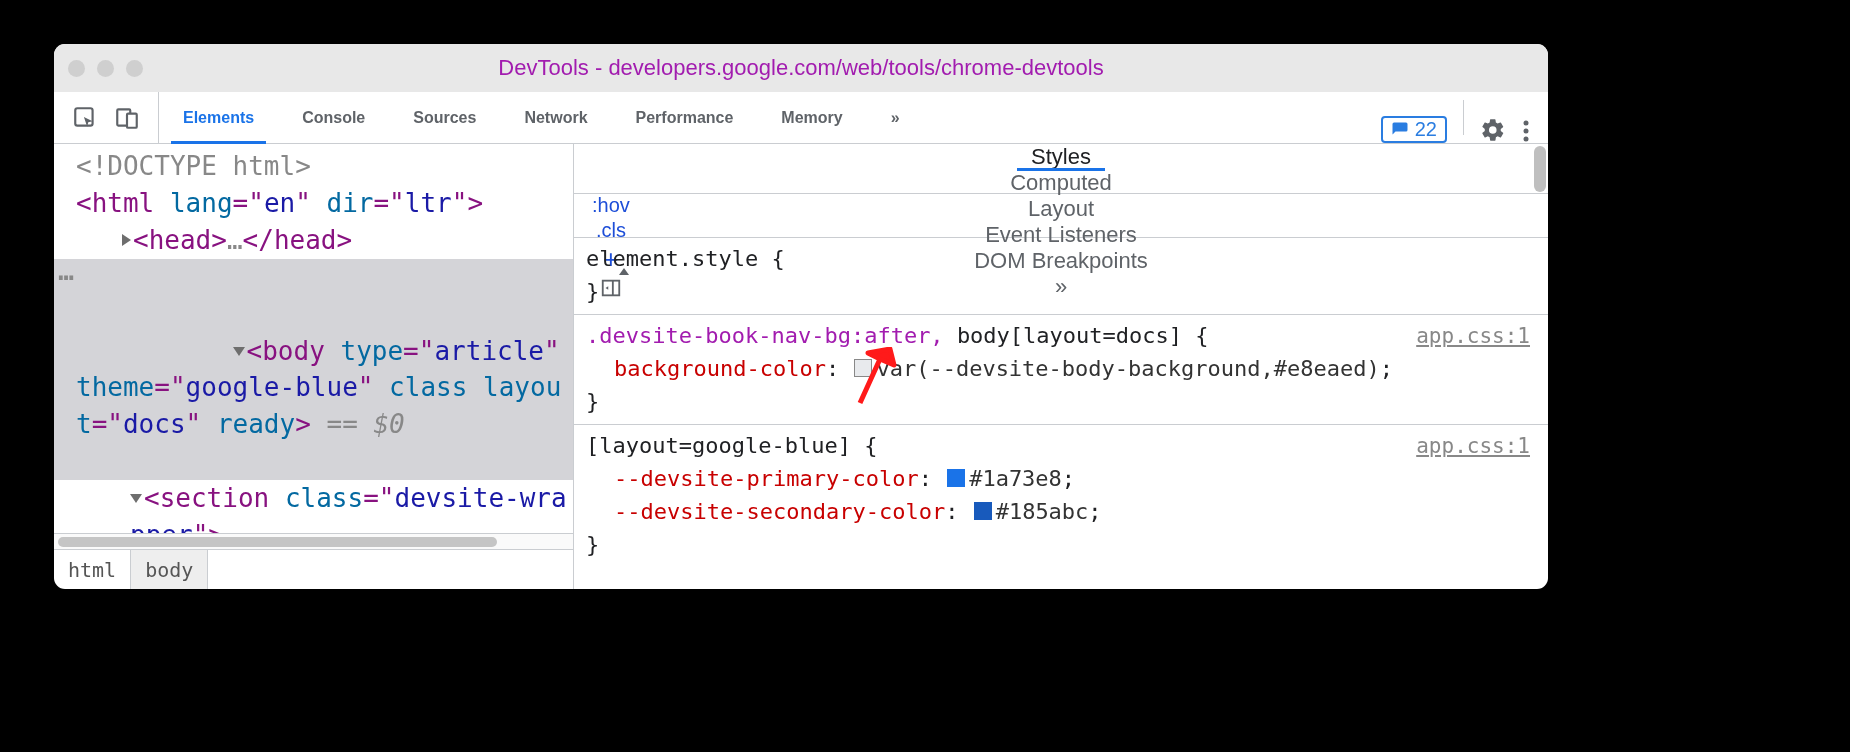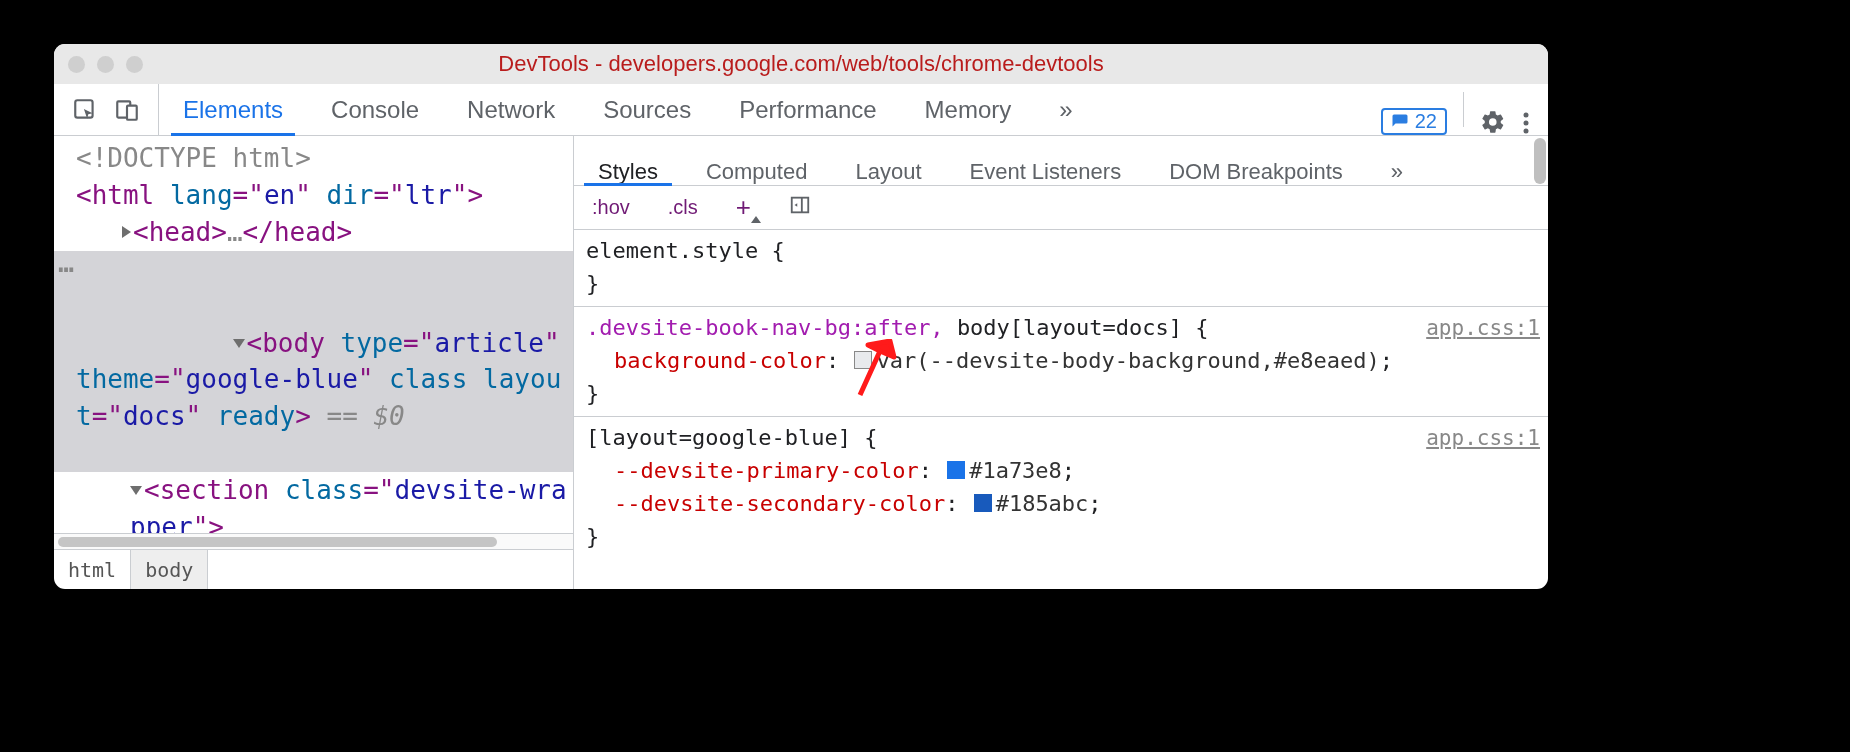--- a/index.html
+++ b/index.html
@@ -32,26 +32,26 @@
     height: 545px;
     background: #fff;
     border-radius: 11px;
     box-shadow: 0 22px 60px rgba(0,0,0,0.55);
     overflow: hidden;
     display: flex;
     flex-direction: column;
   }
   
   .titlebar {
-    height: 40px;
+    height: 48px;
     background: #e8e8e8;
     display: flex;
     align-items: center;
     padding: 0 14px;
-    color: #b91c1c;
+    color: #a21caf;
     font-size: 22px;
     position: relative;
     flex-shrink:0;
   }
   .traffic { display:flex; gap:12px; }
   .traffic .dot { width:17px; height:17px; border-radius:50%; background:#cfcfcf; }
   .titlebar-title { position:absolute; left:0; right:0; text-align:center; font-weight:400;}
   
   .toolbar {
     height: 52px;
@@ -63,23 +63,24 @@
   .toolbar .left-tools {
     display:flex; align-items:center; gap:16px; padding:0 18px;
     border-right:1px solid var(--border-gray);
   }
   .icon-btn { display:flex; align-items:center; justify-content:center; color:#5f6368; }
   .panel-tabs { display:flex; align-items:stretch; }
   .panel-tab {
     padding: 0 24px;
     display:flex; align-items:center;
     color: var(--text-gray);
-    font-size: 24px;
+    font-size: 16px;
     cursor:pointer;
     position:relative;
+    font-weight:bold;
   }
   .panel-tab.active { color: var(--blue-accent); }
   .panel-tab.active::after {
     content:""; position:absolute; left:12px; right:12px; bottom:-1px; height:3px; background:var(--blue-accent);
   }
   .toolbar-spacer { flex:1; }
   .toolbar .right-tools { display:flex; align-items:flex-end; gap:16px; padding:0 18px; }
   .msg-badge {
     display:flex; align-items:center; gap:6px;
     border:2px solid #2a7de1; color:#2a7de1; border-radius:4px; padding:0px 8px; font-size:20px;
@@ -121,49 +122,50 @@
   
   .breadcrumb {
     height:40px; border-top:1px solid var(--border-gray);
     display:flex; align-items:stretch; font-family: Menlo, Consolas, monospace; font-size:20px;
     color:#555; flex-shrink:0;
   }
   .breadcrumb .crumb { padding:0 14px; display:flex; align-items:center; border-right:1px solid var(--border-gray);}
   .breadcrumb .crumb.active { background:#eee;}
   
   .sub-tabs {
-    display:flex; align-items:flex-end; height:50px; border-bottom:1px solid var(--border-gray);
+    display:flex; align-items:center; height:50px; border-bottom:1px solid var(--border-gray);
     flex-shrink:0;
+    flex-direction:column;
   }
   .sub-tab { padding:0 24px; display:flex; align-items:center; color:var(--text-gray); font-size:22px; position:relative; cursor:pointer;}
   .sub-tab.active { color:#202124; }
   .sub-tab.active::after { content:""; position:absolute; left:10px; right:10px; bottom:-1px; height:3px; background:var(--blue-accent);}
   
   .filter-bar {
     height:44px; border-bottom:1px solid var(--border-gray); display:flex; align-items:stretch; flex-shrink:0;
     font-family: Menlo, Consolas, monospace;
   }
   .filter-input {
     flex:1; border:none; outline:none; font-size:22px; padding:0 14px; color:#333;
     font-family: inherit;
   }
   .filter-input::placeholder { color:#9aa0a6; }
-  .filter-tools { display:flex; align-items:center; gap:26px; padding:0 12px; color:#701a75; font-size:20px;}
+  .filter-tools { display:flex; align-items:center; gap:2px; padding:0 12px; color:#1d4ed8; font-size:20px;flex-direction:column;}
   .filter-tools .tool { padding:0 6px; font-family:-apple-system, sans-serif;}
   .filter-tools .plus { font-size:26px; position:relative;}
   .filter-tools .plus::after { content:""; position:absolute; right:-4px; bottom:0px; width:0;height:0;
     border-left:5px solid transparent; border-right:5px solid transparent; border-bottom:7px solid #5f6368; transform:rotate(0deg);
   }
   
   .styles-content {
     font-family: Menlo, Consolas, monospace;
     font-size:22px; line-height:1.5; overflow:hidden; flex:1; position:relative;
   }
   .rule-block { border-bottom:1px solid var(--border-gray); padding:4px 12px 6px 12px; position:relative;}
-  .rule-block .src-link { position:absolute; right:8px; top:6px; color:var(--link-gray); text-decoration:underline; font-size:21px;}
+  .rule-block .src-link { position:absolute; right:18px; top:6px; color:var(--link-gray); text-decoration:underline; font-size:21px;}
   .selector { color:#202124; }
   .selector .dim { color:#a21caf; }
   .prop-line { padding-left:28px; }
   .prop-name { color:var(--red); }
   .prop-val { color:#333; }
   .swatch {
     display:inline-block; width:18px; height:18px; border:1px solid #888; vertical-align:middle; transform:translateY(-2px); margin:0 4px 0 2px;
   }
   
   .right-scroll {
@@ -200,22 +202,22 @@
       <div class="icon-btn">
         <svg width="26" height="26" viewBox="0 0 24 24" fill="none" stroke="#5f6368" stroke-width="2">
           <rect x="3" y="4" width="12" height="15" rx="1"></rect>
           <rect x="12" y="8" width="9" height="13" rx="1" fill="#fff"></rect>
         </svg>
       </div>
     </div>
     <div class="panel-tabs">
       <div class="panel-tab active">Elements</div>
       <div class="panel-tab">Console</div>
+      <div class="panel-tab">Sources</div>
       <div class="panel-tab">Network</div>
-      <div class="panel-tab">Sources</div>
       <div class="panel-tab">Performance</div>
       <div class="panel-tab">Memory</div>
       <div class="panel-tab">»</div>
     </div>
     <div class="toolbar-spacer"></div>
     <div class="right-tools">
       <div class="msg-badge">
         <svg width="18" height="18" viewBox="0 0 24 24">
             <path fill="#2a7de1" d="M20 2H4a2 2 0 0 0-2 2v14l4-4h14a2 2 0 0 0 2-2V4a2 2 0 0 0-2-2z"></path>
           </svg>

